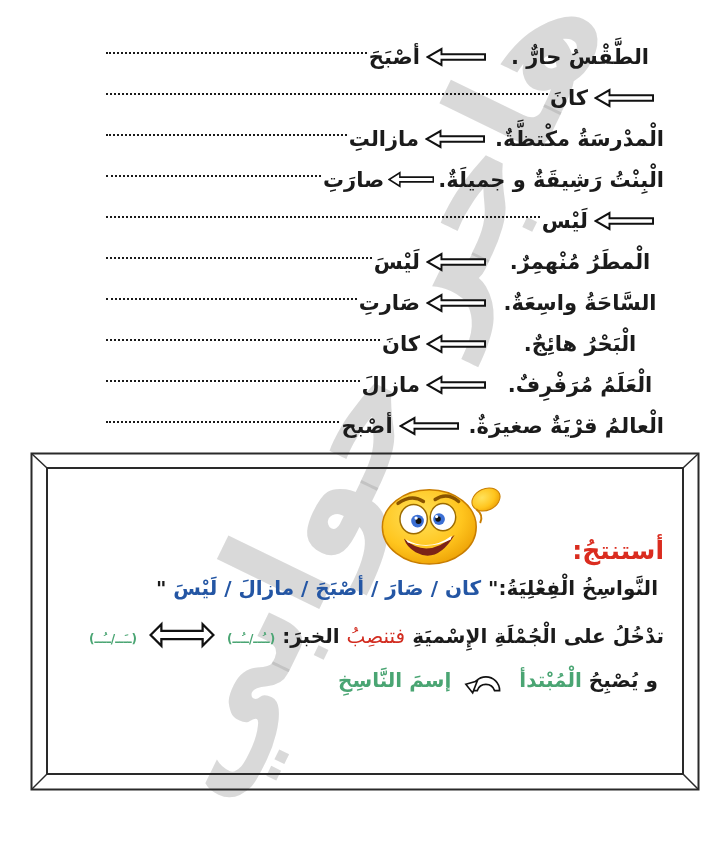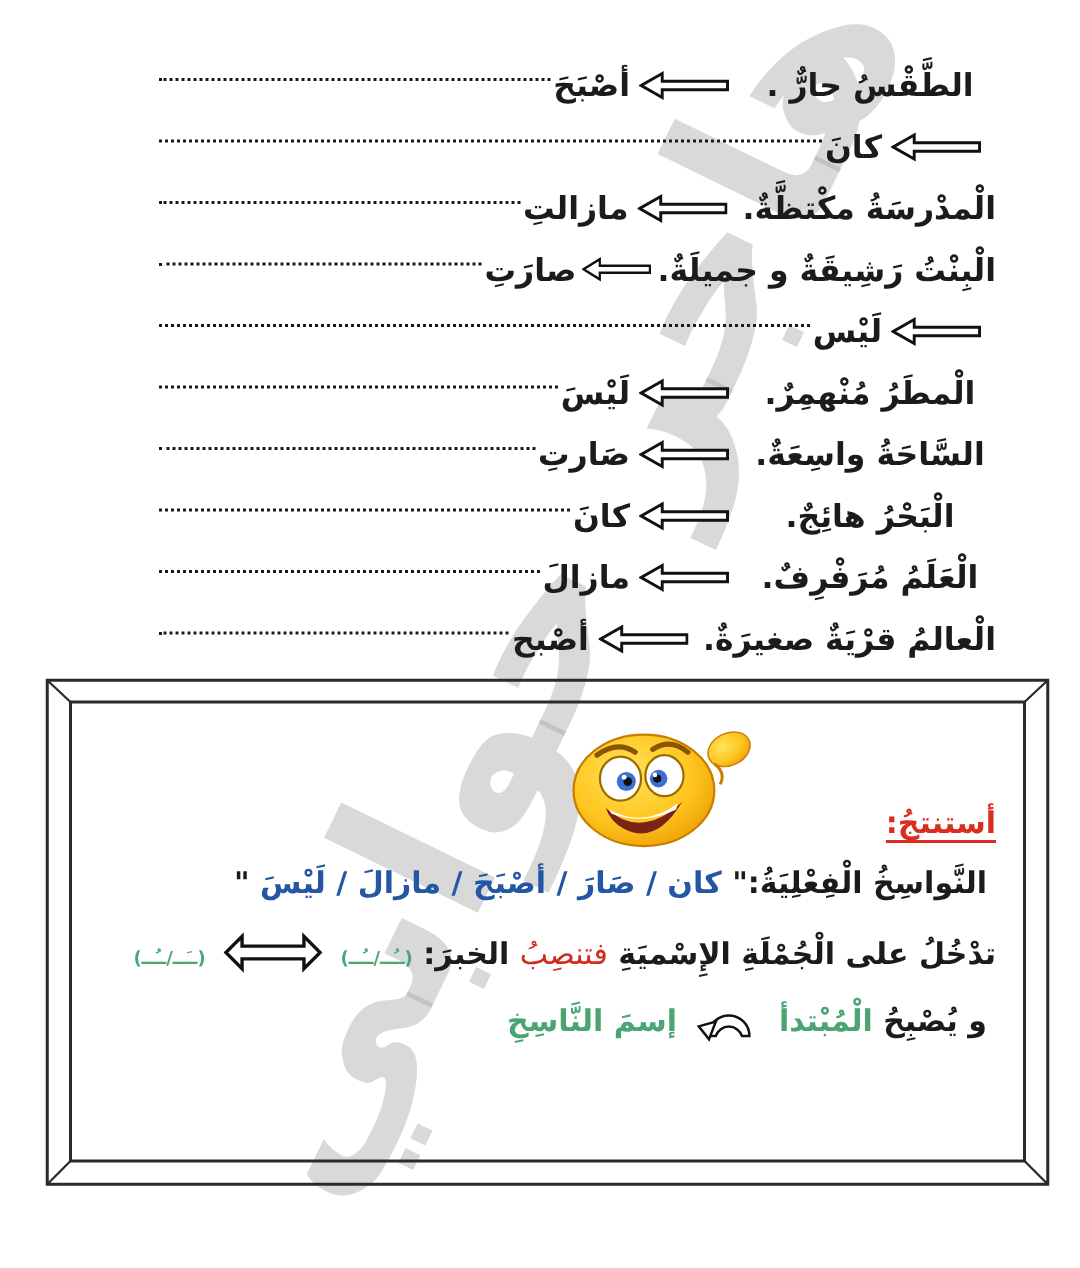--- a/index.html
+++ b/index.html
@@ -36,22 +36,22 @@
   .row .dots{flex:1 1 auto;border-bottom:2.6px dotted #1a1a1a;margin:0 2px 7px 2px;height:0;}
   
   .frame{
     position:absolute;left:30px;top:452px;width:670px;height:339px;
   }
   .frame-lines{position:absolute;left:0;top:0;}
   .box-content{position:absolute;left:0;top:0;width:670px;height:339px;direction:rtl;}
   .emoji{position:absolute;left:348px;top:26px;}
   .heading{
     position:absolute;right:36px;top:84px;
-    color:#da2c1f;font-size:20px;font-weight:bold;
-    text-decoration:underline;text-underline-offset:5px;
+    color:#da2c1f;font-size:25px;font-weight:bold;
+    text-underline-offset:5px;
     text-decoration-thickness:2px;
   }
   .bline{position:absolute;right:42px;white-space:nowrap;font-size:20px;font-weight:600;}
   .bline1{top:124px;}
   .bline2{top:168px;right:36px;}
   .bline3{top:216px;}
   .bline4{top:260px;}
   .blue{color:#2456a4;font-weight:bold;}
   .red{color:#d22c20;font-weight:normal;}
   .green{color:#4aa573;}

